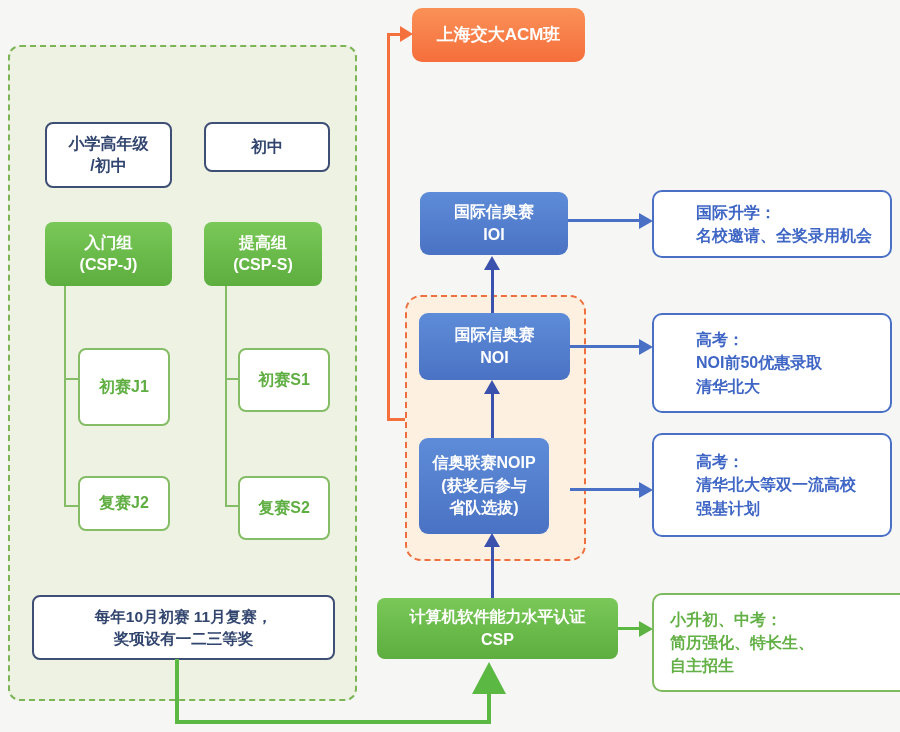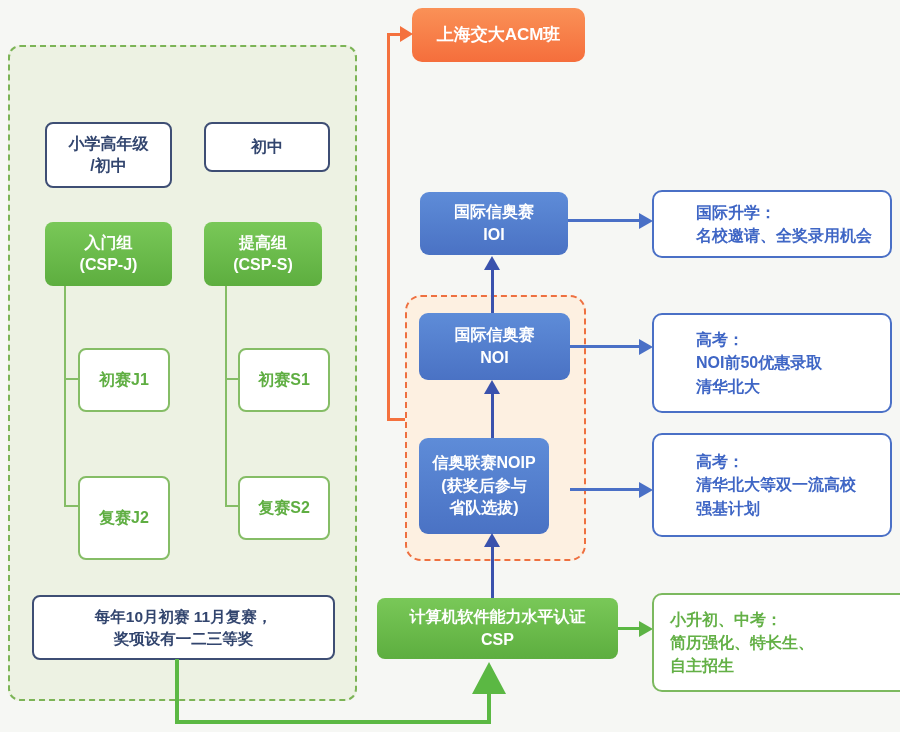--- a/index.html
+++ b/index.html
@@ -73,24 +73,24 @@
     <div>(CSP-S)</div>
   </div>
 
   <div class="vline g2" style="left:64px;top:286px;width:2px;height:221px;"></div>
   <div class="hline g2" style="left:64px;top:378px;width:14px;height:2px;"></div>
   <div class="hline g2" style="left:64px;top:505px;width:14px;height:2px;"></div>
   <div class="vline g2" style="left:225px;top:286px;width:2px;height:221px;"></div>
   <div class="hline g2" style="left:225px;top:378px;width:13px;height:2px;"></div>
   <div class="hline g2" style="left:225px;top:505px;width:13px;height:2px;"></div>
 
-  <div class="box white-green" style="left:78px;top:348px;width:92px;height:64px;">
+  <div class="box white-green" style="left:78px;top:348px;width:92px;height:78px;">
     <div>初赛J1</div>
   </div>
-  <div class="box white-green" style="left:78px;top:476px;width:92px;height:84px;">
+  <div class="box white-green" style="left:78px;top:476px;width:92px;height:55px;">
     <div>复赛J2</div>
   </div>
   <div class="box white-green" style="left:238px;top:348px;width:92px;height:64px;">
     <div>初赛S1</div>
   </div>
   <div class="box white-green" style="left:238px;top:476px;width:92px;height:64px;">
     <div>复赛S2</div>
   </div>
 
   <div class="box white-navy" style="left:32px;top:595px;width:303px;height:65px;font-size:15.5px;">

